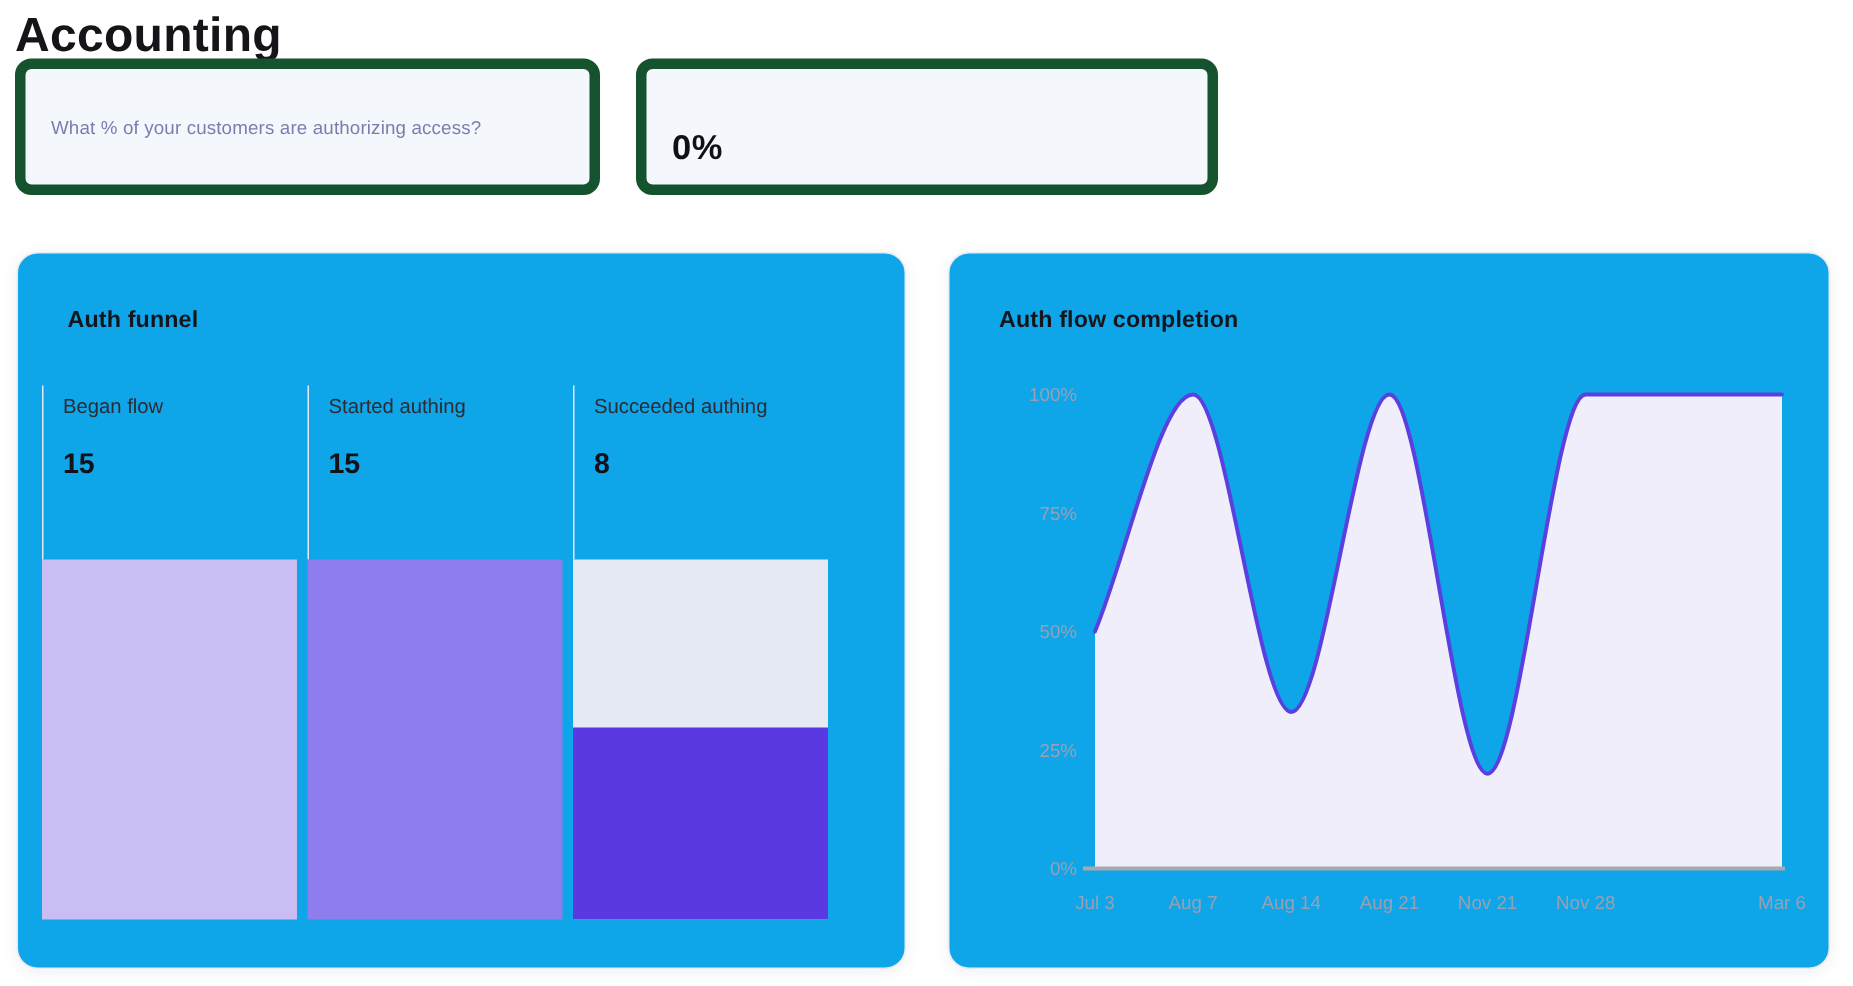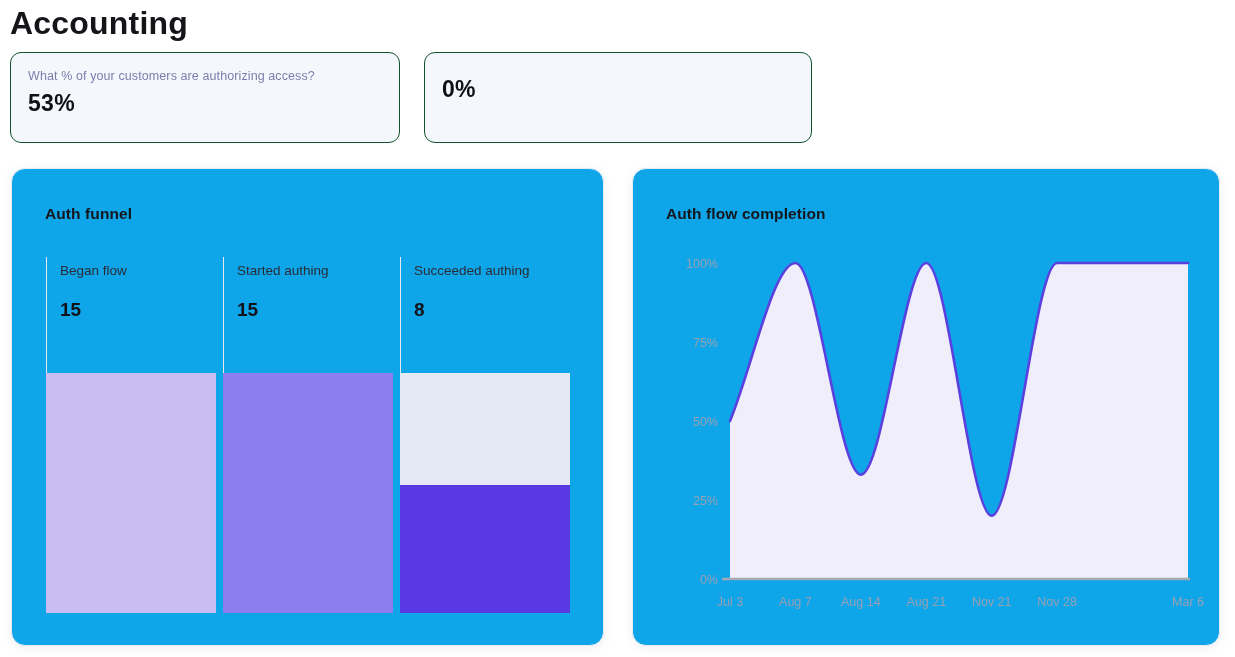--- a/index.html
+++ b/index.html
@@ -7,42 +7,42 @@
   body {
     width:1235px; height:657px; position:relative; overflow:hidden;
     font-family:"Liberation Sans", sans-serif; color:#15151c;
   }
   .page-title {
     position:absolute; left:10px; top:5px;
     font-size:32px; font-weight:700; letter-spacing:.2px; color:#141419;
   }
   
   .stat-card {
-    position:absolute; top:52px; height:91px;
-    background:#f4f8fc; border:1px solid #14532d; border-radius:11px;
-    padding:16px 18px 0 17px;
+    position:absolute; top:39px; height:91px;
+    background:#f4f8fc; border:7px solid #14532d; border-radius:11px;
+    padding:32px 18px 0 17px;
   }
   .stat-card.c1 { left:10px;  width:390px; }
   .stat-card.c2 { left:424px; width:388px; }
   .stat-q { font-size:12.5px; font-weight:500; color:#7a7ead; letter-spacing:.1px; }
   .stat-v { font-size:23px; font-weight:700; color:#101015; margin-top:7px; letter-spacing:.3px; }
   
   .panel {
     position:absolute; top:168px; height:478px; background:#0ea5e9;
     border:1px solid #e9ebf4; border-radius:14px;
     box-shadow:0 2px 10px rgba(125,135,165,.12);
   }
   .panel.funnel-panel { left:11px;  width:593px; }
   .panel.line-panel   { left:632px; width:588px; }
   .panel-title {
     position:absolute; left:33px; top:36px;
     font-size:15.5px; font-weight:700; color:#15161c; letter-spacing:.1px;
   }
   
-  .funnel { position:absolute; left:34px; top:88px; width:530px; height:357px; display:flex; }
+  .funnel { position:absolute; left:16px; top:88px; width:530px; height:357px; display:flex; }
   .fcol { width:177px; }
   .fcol:last-child { width:171px; }
   .fhead {
     height:116px; border-left:1px solid #e7e7f0;
     padding:6px 0 0 13px;
   }
   .flabel { font-size:13.5px; color:#2b2c34; }
   .fvalue { font-size:19px; font-weight:700; color:#121218; margin-top:21px; }
   .fbar { width:170px; height:240px; position:relative; }
   .ffill { position:absolute; left:0; right:0; bottom:0; }
@@ -50,21 +50,20 @@
   .area-svg { position:absolute; left:17px; top:75px; }
   .area-svg text { font-family:"Liberation Sans", sans-serif; font-size:12.5px; }
 </style>
 </head>
 <body>
 
 <div class="page-title">Accounting</div>
 
 <div class="stat-card c1">
   <div class="stat-q">What % of your customers are authorizing access?</div>
-  <div class="stat-v">53%</div>
 </div>
 
 <div class="stat-card c2">
   <div class="stat-v">0%</div>
 </div>
 
 <section class="panel funnel-panel">
   <h2 class="panel-title">Auth funnel</h2>
   <div class="funnel">
     <div class="fcol">

